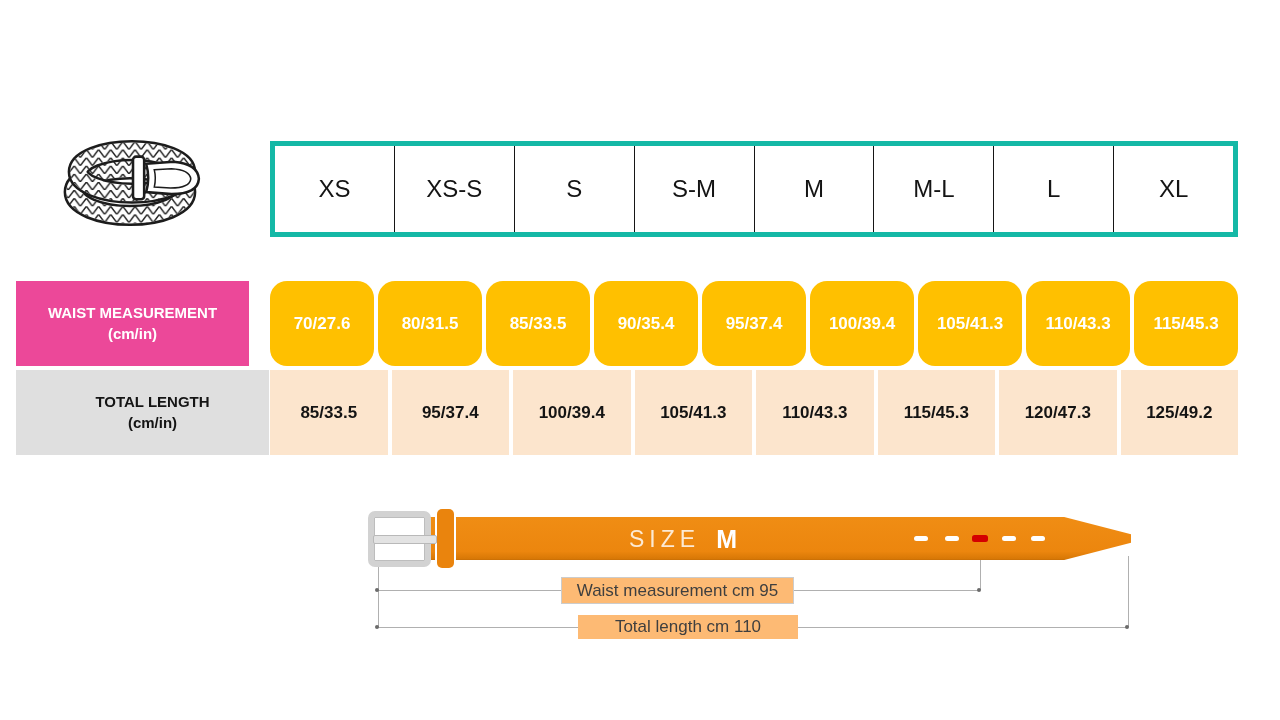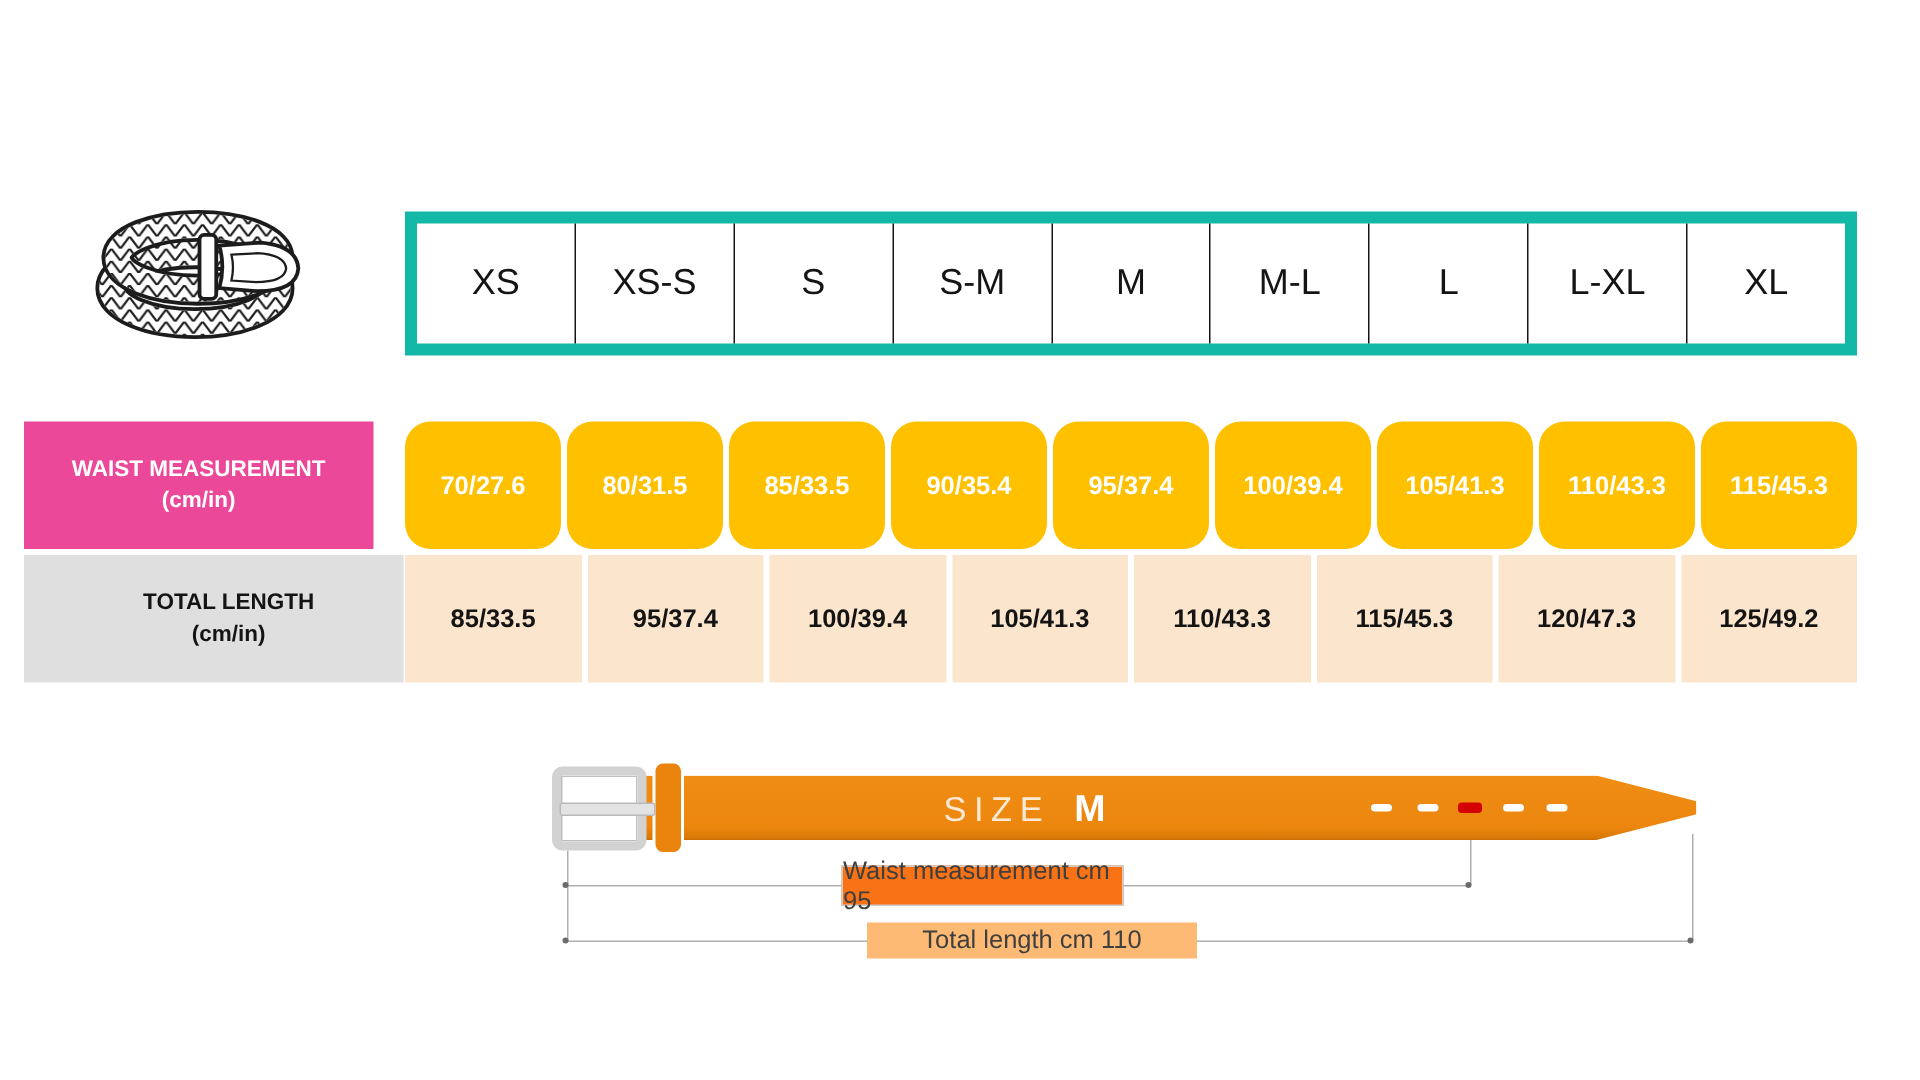--- a/index.html
+++ b/index.html
@@ -3,21 +3,21 @@
 <meta charset="utf-8">
 <style>
   html,body{margin:0;padding:0;background:#ffffff;}
   #canvas{
     position:relative;width:1280px;height:720px;background:#ffffff;
     font-family:"Liberation Sans", sans-serif;overflow:hidden;
   }
   
   .size-header{
     position:absolute;left:270px;top:141px;width:968px;height:96px;
-    display:flex;border:8px solid #14b8a6;box-sizing:border-box;background:#fff;
+    display:flex;border:5px solid #14b8a6;box-sizing:border-box;background:#fff;
   }
   .size-header .hcell{
     flex:1;display:flex;align-items:center;justify-content:center;
     font-size:24px;color:#141414;border-right:1.5px solid #161616;box-sizing:border-box;
   }
   .size-header .hcell:last-child{border-right:none;}
   
   .rowlabel{
     position:absolute;left:16px;width:233px;height:85px;
     display:flex;flex-direction:column;align-items:center;justify-content:center;
@@ -64,22 +64,22 @@
   }
   .sizetext{
     position:absolute;left:598px;top:523px;width:170px;height:32px;
     display:flex;align-items:center;justify-content:center;
   }
   .sizetext .word{color:rgba(255,255,255,0.82);font-size:23px;letter-spacing:5px;}
   .sizetext .val{color:#ffffff;font-size:25px;font-weight:bold;margin-left:16px;}
   .hole{position:absolute;top:536px;width:14px;height:5px;border-radius:2.5px;background:#ffffff;}
   .hole.sel{top:535px;width:16px;height:7px;background:#D40000;}
   .waistbox{
-    position:absolute;left:561px;top:577px;width:188px;height:27px;
-    background:#f97316;border:1px solid #cccccc;box-sizing:border-box;
+    position:absolute;left:561px;top:577px;width:233px;height:27px;
+    background:#fdba74;border:1px solid #cccccc;box-sizing:border-box;
     display:flex;align-items:center;justify-content:center;
     font-size:17px;color:#3f3f3f;z-index:3;
   }
   .totaltext{
     position:absolute;left:578px;top:615px;width:220px;height:24px;
     background:#fdba74;display:flex;align-items:center;justify-content:center;
     font-size:17px;color:#3f3f3f;z-index:3;
   }
 </style>
 </head>
@@ -105,21 +105,20 @@
   </svg>
 
   <div class="size-header">
     <div class="hcell">XS</div>
     <div class="hcell">XS-S</div>
     <div class="hcell">S</div>
     <div class="hcell">S-M</div>
     <div class="hcell">M</div>
     <div class="hcell">M-L</div>
     <div class="hcell">L</div>
-    <div class="hcell">L-XL</div>
     <div class="hcell">XL</div>
   </div>
 
   <div class="rowlabel waist">
     <span>WAIST MEASUREMENT</span>
     <span>(cm/in)</span>
   </div>
   <div class="rowlabel length">
     <span>TOTAL LENGTH</span>
     <span>(cm/in)</span>

